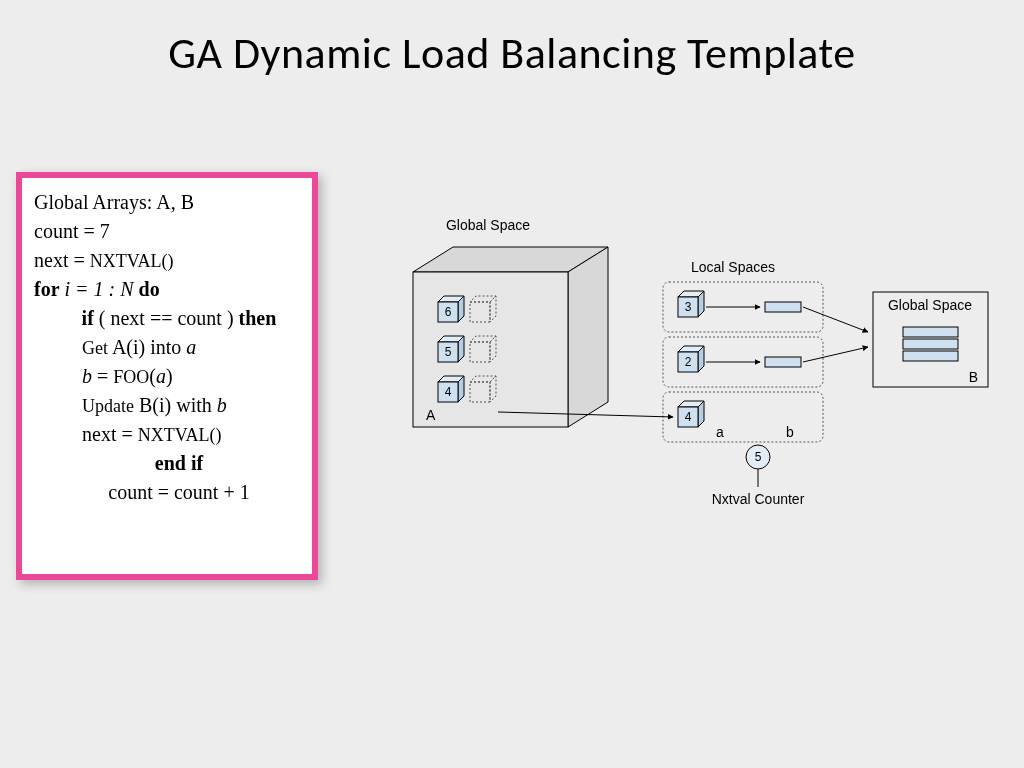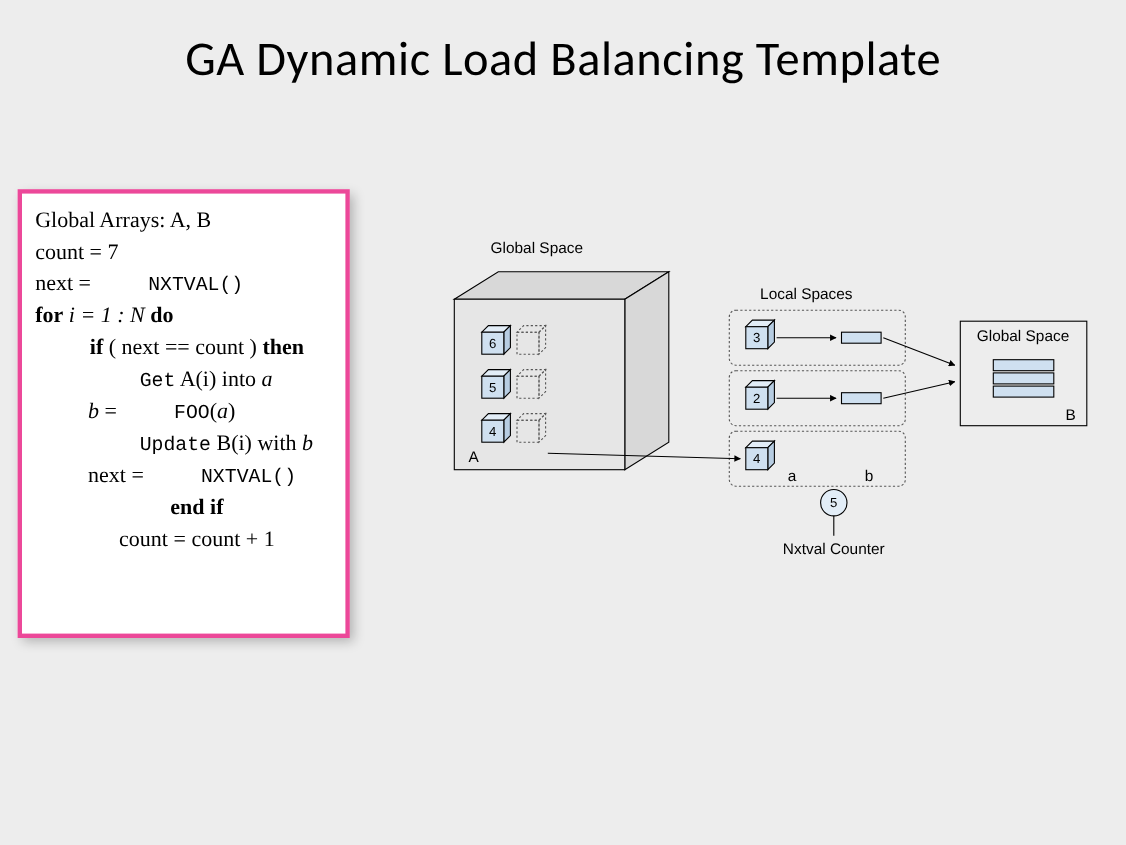--- a/index.html
+++ b/index.html
@@ -1,21 +1,21 @@
 <!DOCTYPE html>
 <html><head>
 <meta charset="utf-8">
 <style>
   html, body { margin:0; padding:0; width:1024px; height:768px; background:#ededed; font-family:"Calibri","Segoe UI",sans-serif; color:#000; }
   .slide { position:relative; width:1024px; height:768px;border-radius:18px; }
   .title { position:absolute; top:26px; left:0; width:1024px; text-align:center; font-size:44px; font-weight:400; letter-spacing:0.5px; }
-  .code-box { position:absolute; top:172px; left:16px; width:302px; height:408px; background:#fff; border:4px solid #ec4899; box-shadow:4px 4px 10px rgba(0,0,0,0.25); padding:10px 12px; font-family:"Times New Roman",serif; font-size:20px; line-height:1.45; box-sizing:border-box; }
+  .code-box { position:absolute; top:172px; left:16px; width:302px; height:408px; background:#fff; border:6px solid #ec4899; box-shadow:4px 4px 10px rgba(0,0,0,0.25); padding:10px 12px; font-family:"Times New Roman",serif; font-size:20px; line-height:1.45; box-sizing:border-box; }
   .code-box .l { white-space:nowrap; }
   .kw { font-weight:bold; }
-  .tt { font-family:Liberation Mono, monospace; font-size:18px;margin-left:47px; }
+  .tt { font-family:Liberation Serif, serif; font-size:18px; }
   .it { font-style:italic; font-family:"Times New Roman",serif; }
   .ind1 { padding-left:24px;text-align:center; }
   .ind2 { padding-left:48px; }
   .diagram { position:absolute; top:212px; left:378px; width:620px; height:330px; }
 </style>
 </head>
 <body>
 
 <div class="slide">
   <div class="title">GA Dynamic Load Balancing Template</div>

